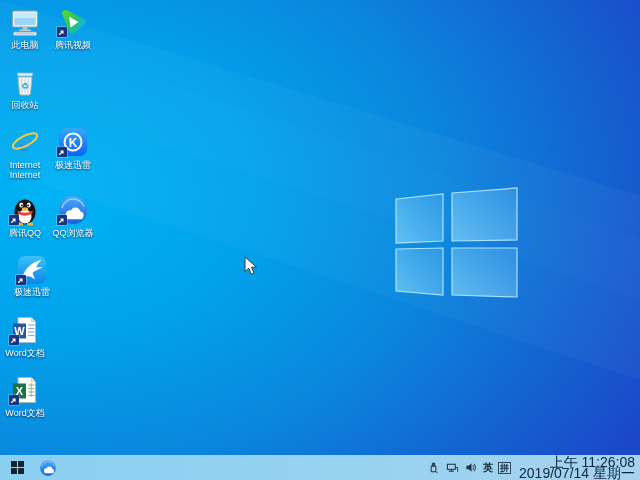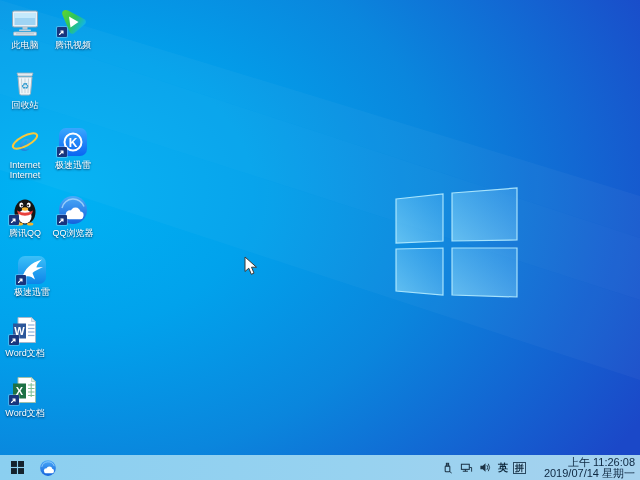--- a/index.html
+++ b/index.html
@@ -24,21 +24,21 @@
            display:flex;align-items:center;}
   .start{width:34px;height:25px;display:flex;align-items:center;justify-content:center;}
   .task-icon{width:27px;height:25px;display:flex;align-items:center;justify-content:center;}
   .task-icon svg{width:18px;height:18px;}
   .tray{margin-left:auto;display:flex;align-items:center;gap:5px;padding-right:5px;}
   .tray-ico{display:flex;align-items:center;justify-content:center;width:14px;height:16px;}
   .tray-ico svg{width:13px;height:13px;}
   .ime{font-size:10px;font-weight:bold;color:#102a3e;}
   .ime-box{font-size:9px;font-weight:bold;color:#102a3e;border:1px solid #2a4a62;
            padding:0 1px;line-height:10px;background:rgba(255,255,255,.15);}
-  .clock{margin-left:13px;font-size:11px;line-height:10.5px;color:#0d2740;text-align:right;white-space:nowrap;}
+  .clock{margin-left:3px;font-size:14px;line-height:10.5px;color:#0d2740;text-align:right;white-space:nowrap;}
 </style>
 </head>
 <body>
 
 <div class="screen">
 
   <svg class="wallpaper" viewBox="0 0 640 455" preserveAspectRatio="none">
     <defs>
       <radialGradient id="bgR" cx="8%" cy="42%" r="105%">
         <stop offset="0%" stop-color="#00b3f4"></stop>

